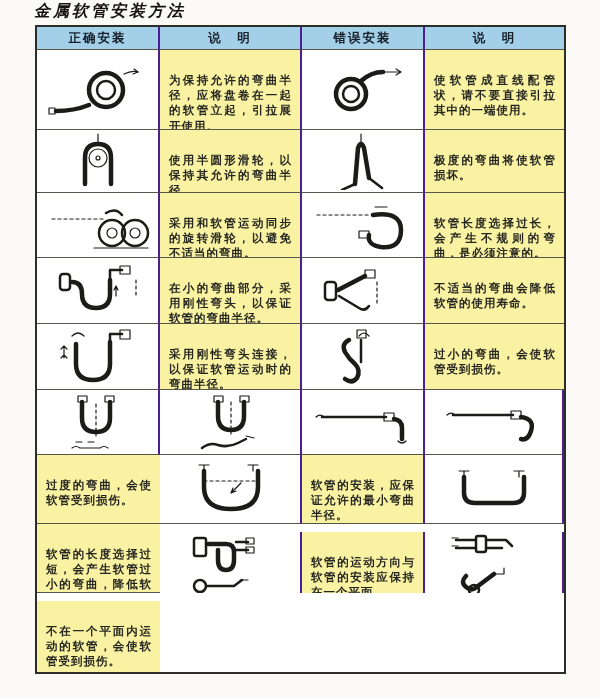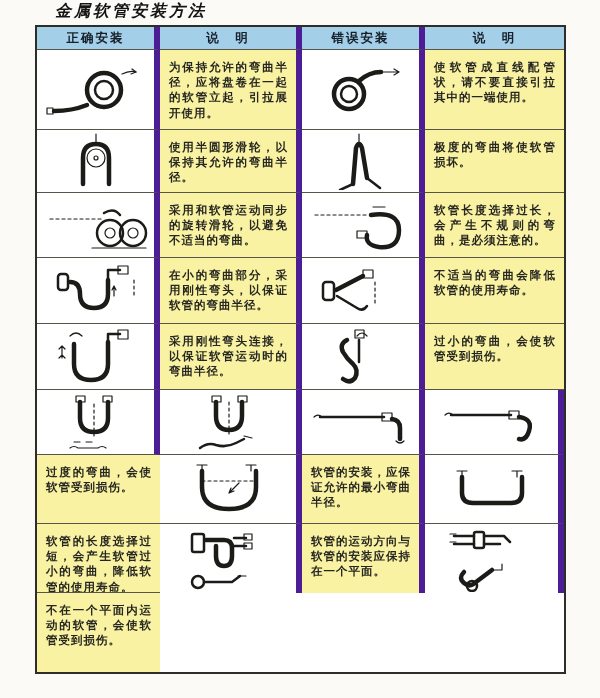--- a/index.html
+++ b/index.html
@@ -8,50 +8,50 @@
     background:#fbfaf6;
     font-family:"Liberation Sans","DejaVu Sans",sans-serif;
     color:#1c1c1a;
     position:relative;
     overflow:hidden;
   }
   .page-title {
     position:absolute; left:34px; top:1px;
     font-family:"Liberation Serif","DejaVu Serif",serif;
     font-weight:bold; font-style:italic;
-    font-size:16px; letter-spacing:3px; color:#141412;margin-left:21px;
+    font-size:16px; letter-spacing:3px; color:#141412;
   }
   .hose-table {
     position:absolute; left:35px; top:25px;
     width:531px; height:649px;
     border:2px solid #2e2e28;
     background:#ffffff;
     display:grid;
     grid-template-columns:123px 142px 123px 1fr;
     grid-template-rows:23px 80px 63px 65px 66px 66px 65px 69px 69px 1fr;
   }
   .cell {
-    border-right:6px solid #4c1d95;
+    border-right:2px solid #4c1d95;
     border-bottom:1px solid #55554a;
     overflow:hidden;
   }
   .cell.last-col { border-right:none; }
-  .cell.last-row { border-bottom:none; }
+  .cell.last-row { border-bottom:none;margin-top:8px; }
   .head {
     background:#a3cfe9;
     display:flex; align-items:center; justify-content:center;
     font-weight:bold; font-size:12.5px; letter-spacing:2px; color:#17202a;
   }
   .img-cell {
     background:#ffffff;
     display:flex; align-items:center; justify-content:center;
   }
   .desc-cell {
     background:#f8f2a2;
-    padding:10px 8px 5px 9px;
+    padding:23px 8px 5px 9px;
     font-size:11.5px; font-weight:bold; line-height:1.32;
     letter-spacing:1px; text-align:justify; color:#262620;
   }
   svg.art { display:block; }
   svg.art path, svg.art line, svg.art circle, svg.art rect, svg.art polyline {
     fill:none; stroke:#1b1b18; stroke-linecap:round; stroke-linejoin:round;
   }
   .thick { stroke-width:4.5; }
   .mid   { stroke-width:2.5; }
   .thin  { stroke-width:1.2; }

